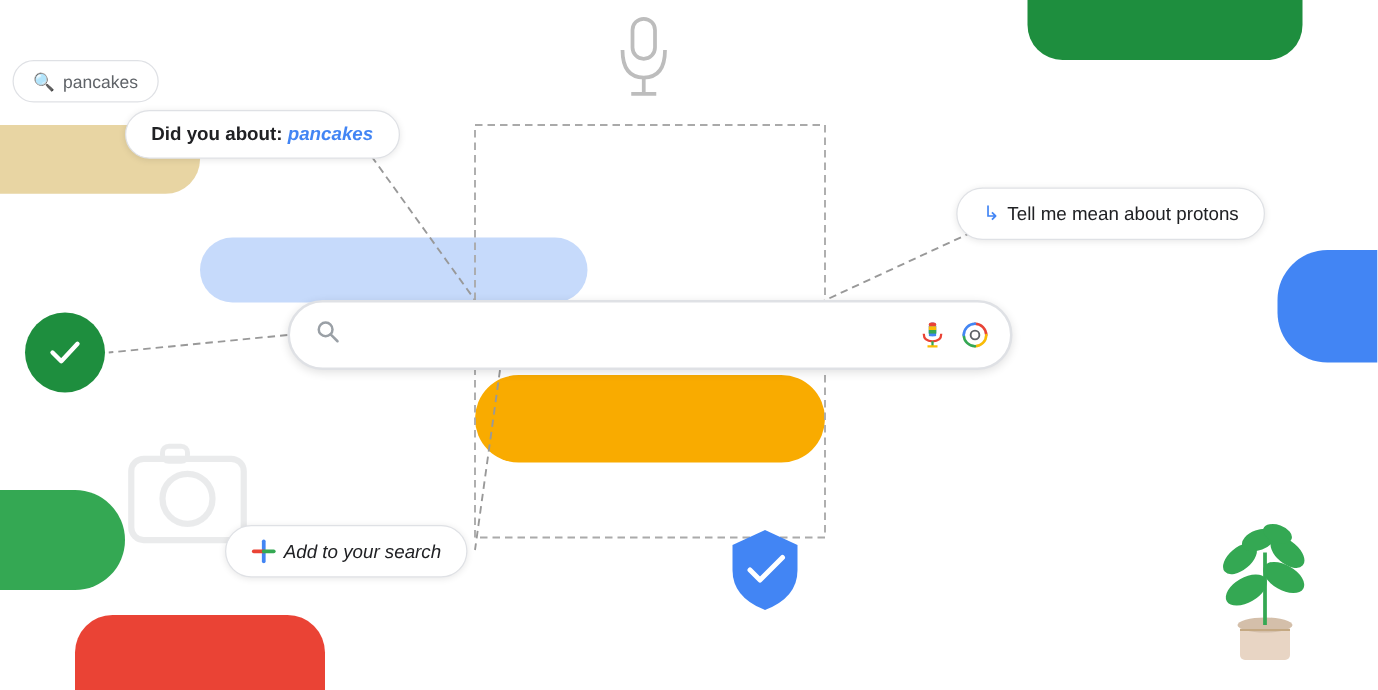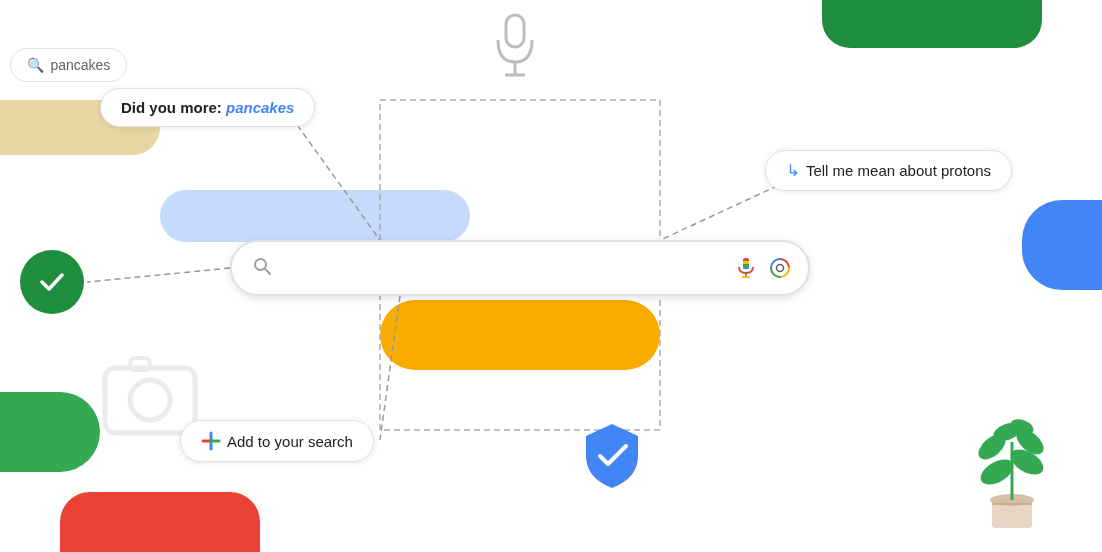--- a/index.html
+++ b/index.html
@@ -161,21 +161,21 @@
       top: 88px; left: 100px;
     }
 
     
     .chip-tell-more {
       top: 150px; right: 90px;
     }
 
     
     .chip-add-search {
-      bottom: 90px; left: 180px;
+      bottom: 90px; left: 180px; font-style: italic;
     }
 
     
     .check-circle {
       position: absolute;
       top: 250px; left: 20px;
       width: 64px; height: 64px;
       background: #1e8e3e;
       border-radius: 50%;
       display: flex; align-items: center; justify-content: center;
@@ -255,21 +255,21 @@
   <rect x="380" y="100" width="280" height="330" fill="none" stroke="#aaa" stroke-width="1.5" stroke-dasharray="6,4"></rect>
 </svg>
 
 <div class="chip chip-search-query">
   <span style="color:#9aa0a6;font-size:14px;">🔍</span>
   <span>pancakes</span>
 </div>
 
 <div class="chip chip-did-you-mean">
   <span>
-    <span class="bold-text">Did you more: </span><span class="italic-blue">pancakes</span>
+    <span class="bold-text">Did you about: </span><span class="italic-blue">pancakes</span>
   </span>
 </div>
 
 <div class="chip chip-tell-more">
   <span class="arrow-icon">↳</span>
   <span>Tell me mean about protons</span>
 </div>
 
 <div class="check-circle">
   <svg width="32" height="32" viewBox="0 0 32 32">

